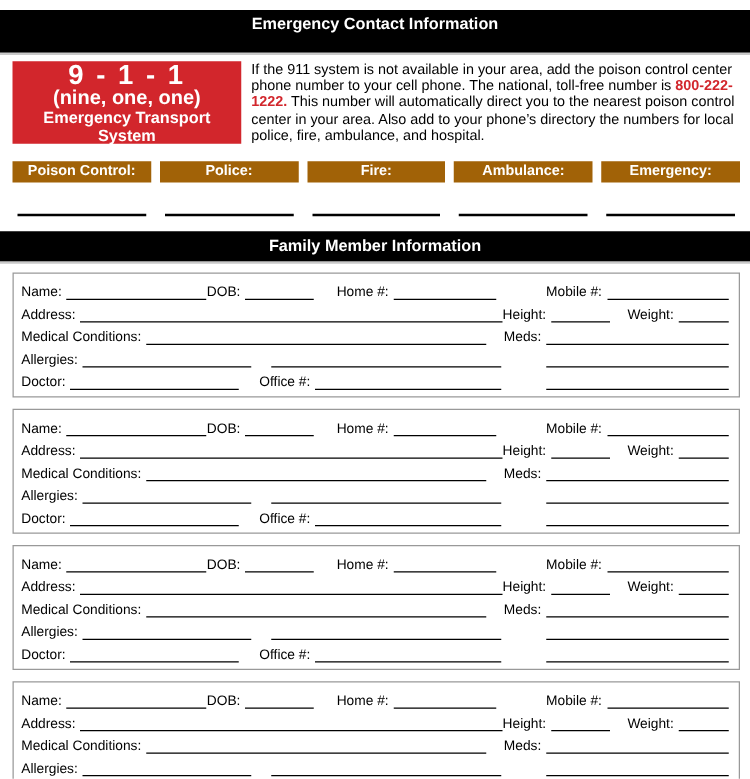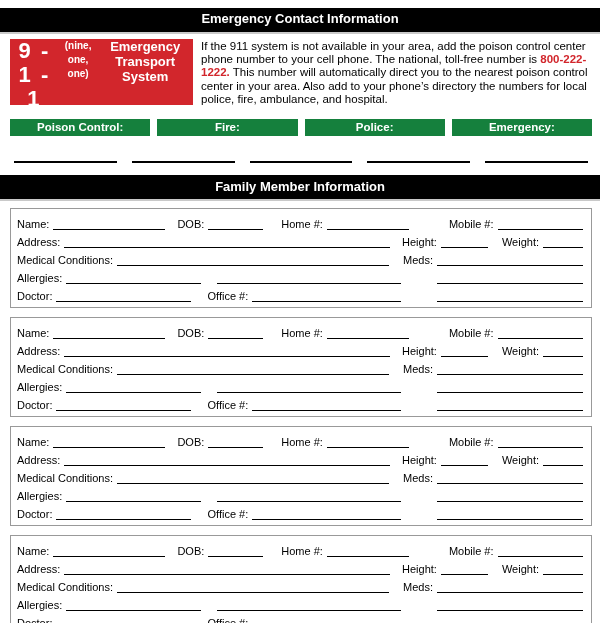--- a/index.html
+++ b/index.html
@@ -13,45 +13,45 @@
   }
   .page { padding-top: 8px; }
 
   
   .bar {
     background: #000;
     color: #fff;
     font-weight: bold;
     text-align: center;
     font-size: 13px;
-    padding: 3px 0 6px;
+    padding: 3px 0 16px;
     box-shadow: 0 2px 0 #c9c9c9;
   }
   .family-bar { margin-top: 12px; padding: 4px 14px 5px; }
 
   .inset { margin-left: 10px; margin-right: 8px; }
 
   
   .top-section { display: flex; gap: 8px; margin-top: 7px; }
   .nine-box {
     width: 183px; height: 66px; flex: 0 0 183px;
     background: var(--red, #d2262c);
     color: #fff; text-align: center;
-    display: flex; flex-direction: row; justify-content: center;
+    display: flex; flex-direction: column; justify-content: center;
   }
   .nine-number { font-size: 22px; font-weight: bold; letter-spacing: 2px; line-height: 24px; }
-  .nine-sub { font-size: 10px; font-weight: bold; line-height: 14px; }
+  .nine-sub { font-size: 16px; font-weight: bold; line-height: 14px; }
   .nine-caption { font-size: 13px; font-weight: bold; line-height: 15px; }
   .intro { flex: 1; font-size: 11.5px; line-height: 13.2px; padding-top: 1px; }
   .phone { color: var(--red, #d2262c); font-weight: bold; }
 
   
   .contact-row { display: flex; gap: 7px; margin-top: 13px; }
   .contact-box {
-    flex: 1; background: #15803d; color: #fff;
+    flex: 1; background: #a16207; color: #fff;
     font-weight: bold; font-size: 11.5px; text-align: center;
     padding: 2px 0 3px;
   }
   .contact-lines { display: flex; gap: 7px; margin-top: 25px; }
   .contact-line-cell { flex: 1; display: flex; justify-content: center; }
   .contact-line { width: calc(100% - 8px); border-bottom: 2px solid #000; height: 2px; }
 
   
   .member {
     border: 1px solid #999;
@@ -61,21 +61,21 @@
   .frow { display: flex; align-items: flex-end; height: 18px; font-size: 11px; }
   .field { display: flex; align-items: flex-end; }
   .field .lbl { white-space: nowrap; padding-right: 4px; }
   .line { border-bottom: 1px solid #000; height: 12px; display: block; }
   .grow { flex: 1; }
 
   
   .w-name   { width: 112px; }
   .w-dob    { width: 55px;  }
   .w-home   { width: 82px;  }
-  .ml12 { margin-left: 12px; } .ml14 { margin-left: 14px; }
+  .ml12 { } .ml14 { margin-left: 14px; }
   .ml16 { margin-left: 16px; } .ml18 { margin-left: 18px; }
   .ml24 { margin-left: 24px; padding-left: 16px; } .ml36 { margin-left: 36px; }
   
   .w-height { width: 47px; } .w-weight { width: 40px; }
   
   .w-meds { width: 146px; }
   
   .w-allerg { width: 135px; } .w-doctor { width: 135px; }
 </style>
 </head>
@@ -91,22 +91,23 @@
     <div class="nine-box">
       <div class="nine-number">9 - 1 - 1</div>
       <div class="nine-sub">(nine, one, one)</div>
       <div class="nine-caption">Emergency Transport System</div>
     </div>
     <div class="intro"><span>If the 911 system is not available in your area, add the poison control center phone number to your cell phone. The national, toll-free number is </span><span class="phone">800-222-1222.</span><span> This number will automatically direct you to the nearest poison control center in your area. Also add to your phone’s directory the numbers for local police, fire, ambulance, and hospital.</span></div>
   </div>
 
   <div class="contact-row inset">
     <div class="contact-box">Poison Control:</div>
+    <div class="contact-box">Police:</div>
     <div class="contact-box">Fire:</div>
-    <div class="contact-box">Police:</div>
+    <div class="contact-box">Ambulance:</div>
     <div class="contact-box">Emergency:</div>
   </div>
 
   <div class="contact-lines inset">
     <div class="contact-line-cell">
         <div class="contact-line"></div>
       </div>
     <div class="contact-line-cell">
         <div class="contact-line"></div>
       </div>

